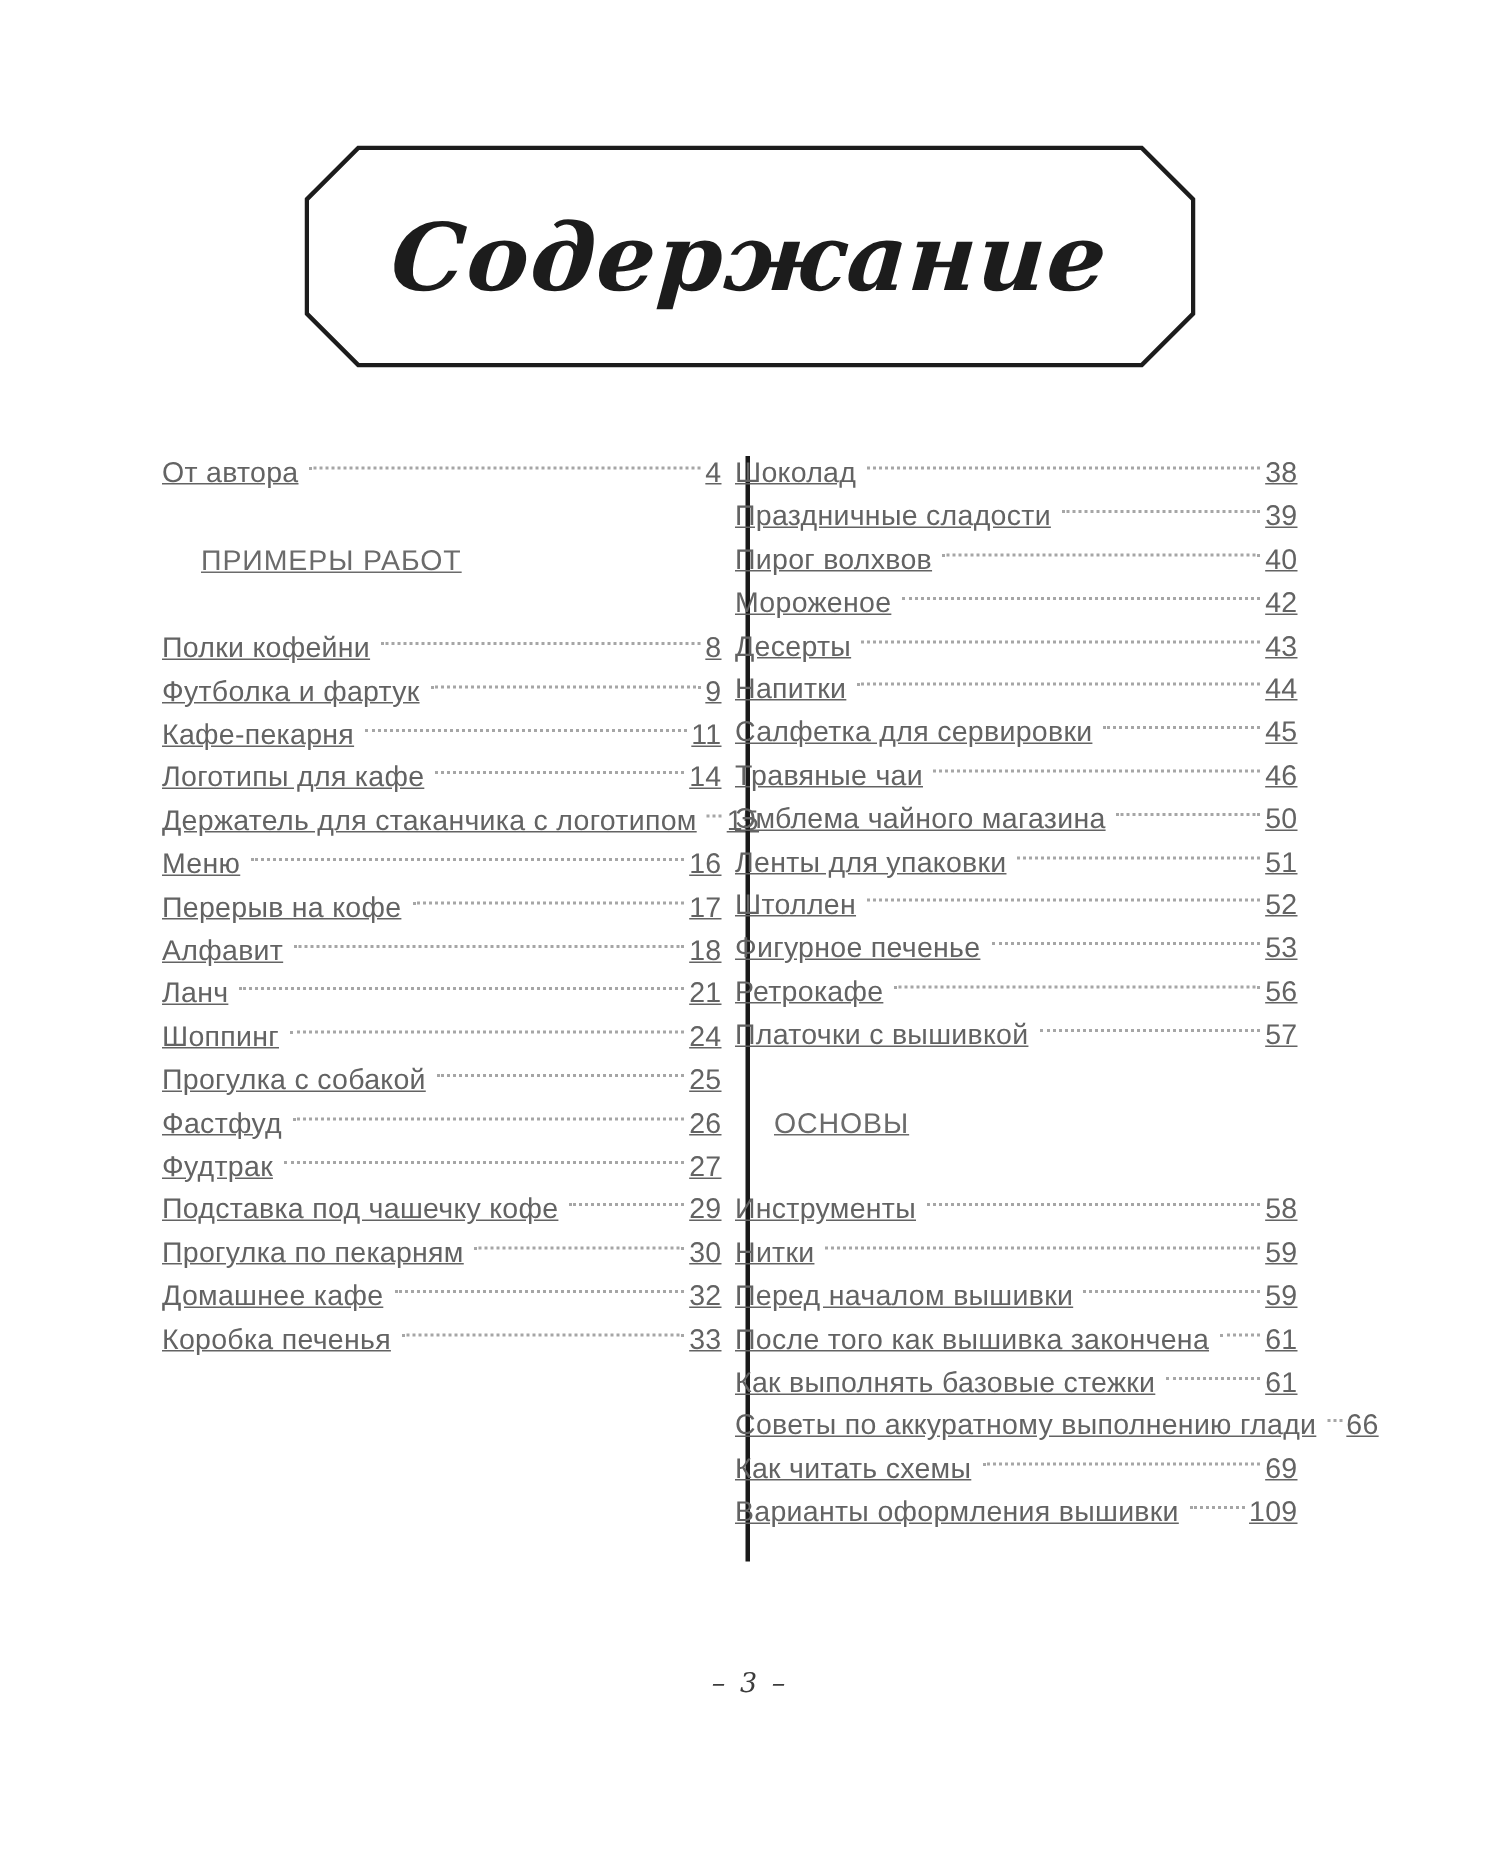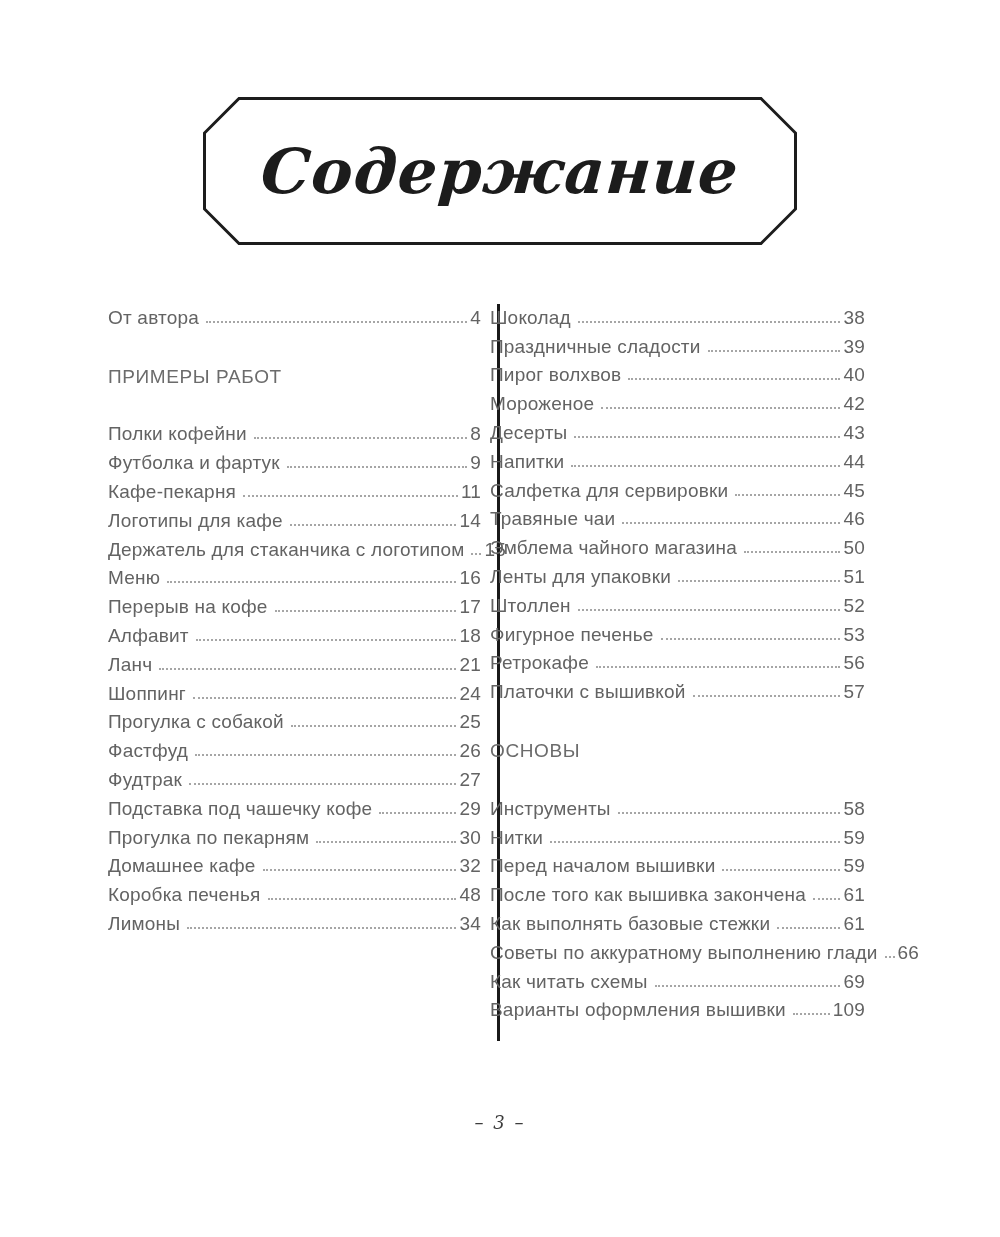--- a/index.html
+++ b/index.html
@@ -65,44 +65,46 @@
     top: 2px;
     width: 3px;
     height: 737px;
     background: #191919;
   }
 
   
   .row {
     height: 28.8px;
     display: flex;
-    align-items: flex-end;
+    align-items: center;
     font-size: 19px;
     color: #636363;
     letter-spacing: 0.2px;
+    text-decoration: underline;
   }
   .row .entry-title,
   .row .entry-page,
   .row .section-label {
     line-height: 26px;
     white-space: nowrap;
   }
   .leader {
     flex: 1 1 auto;
     height: 0;
     border-bottom: 2px dotted #a6a6a6;
     margin: 0 3px 8px 7px;
     min-width: 10px;
   }
   .entry-page { text-align: right; }
   .row.section {
     margin-top: 30px;
     margin-bottom: 29px;
     color: #6b6b6b;
     letter-spacing: 0.6px;
+    margin-left: 26px;
   }
 
   
   .page-footer {
     position: absolute;
     left: 0;
     right: 0;
     top: 1112px;
     text-align: center;
     font-family: "DejaVu Serif", serif;
@@ -231,28 +233,23 @@
 
   <div class="row entry">
     <span class="entry-title">Домашнее кафе</span>
     <span class="leader"></span>
     <span class="entry-page">32</span>
   </div>
 
   <div class="row entry">
     <span class="entry-title">Коробка печенья</span>
     <span class="leader"></span>
-    <span class="entry-page">48</span>
-  </div>
-
-  <div class="row entry">
-    <span class="entry-title">Лимоны</span>
-    <span class="leader"></span>
-    <span class="entry-page">34</span>
-  </div>
+    <span class="entry-page">33</span>
+  </div>
+
 
 </section>
     <div class="divider"></div>
     <section class="col col-right">
   <div class="row entry">
     <span class="entry-title">Шоколад</span>
     <span class="leader"></span>
     <span class="entry-page">38</span>
   </div>
 

